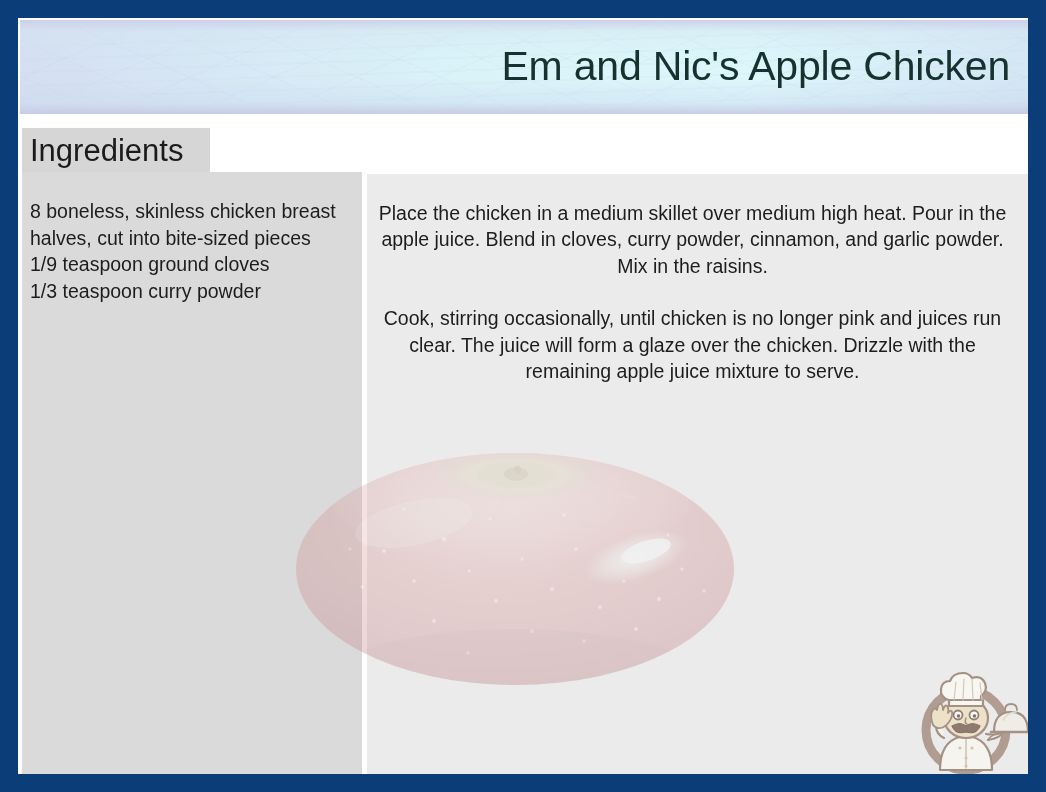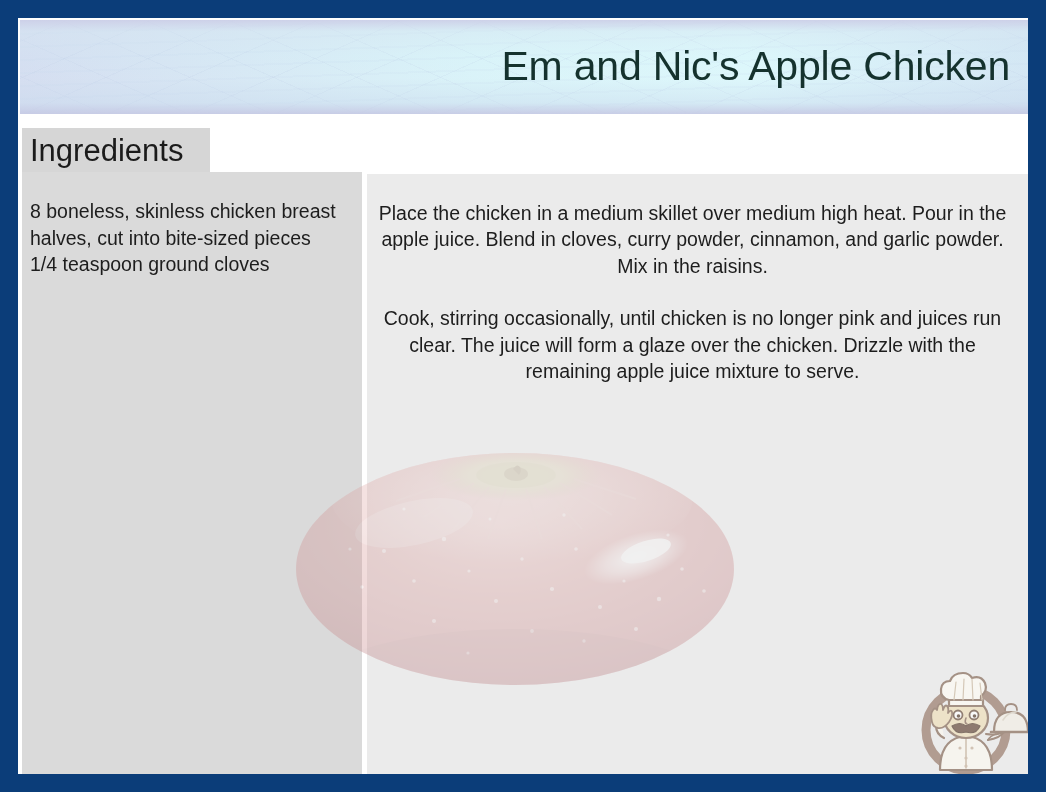--- a/index.html
+++ b/index.html
@@ -164,21 +164,22 @@
     <div id="banner">
       <div id="banner-title">Em and Nic's Apple Chicken</div>
     </div>
 
     <div class="col" id="col-ingredients">
       <div class="panel-tab">
         <span class="tab-label">Ingredients</span>
       </div>
       <div class="panel-body">
         <div class="ingredient-line">8 boneless, skinless chicken breast halves, cut into bite-sized pieces</div>
-        <div class="ingredient-line">1/4 teaspoon ground cloves</div>
+        <div class="ingredient-line">1/9 teaspoon ground cloves</div>
+        <div class="ingredient-line">1/3 teaspoon curry powder</div>
       </div>
     </div>
 
     <div class="col" id="col-directions">
       <div class="panel-body">
         <p class="direction-para">Place the chicken in a medium skillet over medium high heat. Pour in the apple juice. Blend in cloves, curry powder, cinnamon, and garlic powder. Mix in the raisins.</p>
         <p class="direction-para">Cook, stirring occasionally, until chicken is no longer pink and juices run clear. The juice will form a glaze over the chicken. Drizzle with the remaining apple juice mixture to serve.</p>
       </div>
     </div>
 

